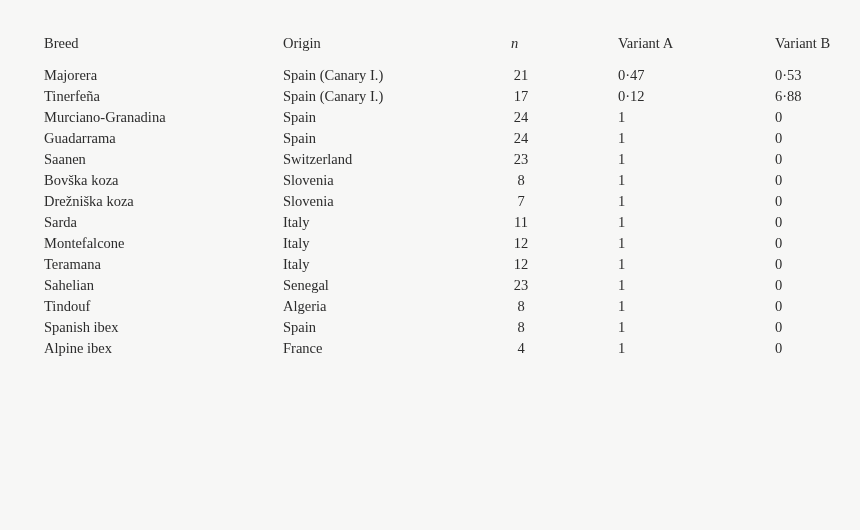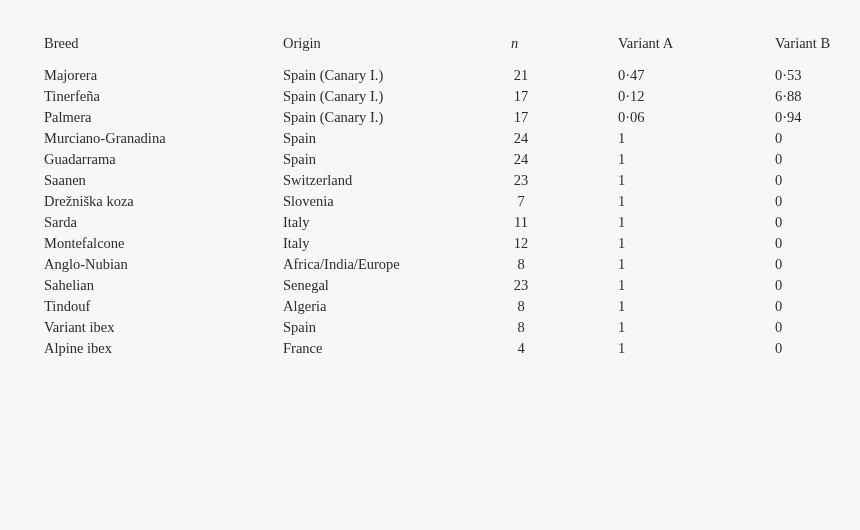--- a/index.html
+++ b/index.html
@@ -118,27 +118,20 @@
           <td class="cell-vb">0·53</td>
         </tr>
         <tr>
           <td class="cell-breed">Tinerfeña</td>
           <td class="cell-origin">Spain (Canary I.)</td>
           <td class="cell-n"><span class="numfield">17</span></td>
           <td class="cell-va">0·12</td>
           <td class="cell-vb">6·88</td>
         </tr>
         <tr>
-          <td class="cell-breed">Palmera</td>
-          <td class="cell-origin">Spain (Canary I.)</td>
-          <td class="cell-n"><span class="numfield">17</span></td>
-          <td class="cell-va">0·06</td>
-          <td class="cell-vb">0·94</td>
-        </tr>
-        <tr>
           <td class="cell-breed">Murciano-Granadina</td>
           <td class="cell-origin">Spain</td>
           <td class="cell-n"><span class="numfield">24</span></td>
           <td class="cell-va">1</td>
           <td class="cell-vb">0</td>
         </tr>
         <tr>
           <td class="cell-breed">Guadarrama</td>
           <td class="cell-origin">Spain</td>
           <td class="cell-n"><span class="numfield">24</span></td>
@@ -146,20 +139,27 @@
           <td class="cell-vb">0</td>
         </tr>
         <tr>
           <td class="cell-breed">Saanen</td>
           <td class="cell-origin">Switzerland</td>
           <td class="cell-n"><span class="numfield">23</span></td>
           <td class="cell-va">1</td>
           <td class="cell-vb">0</td>
         </tr>
         <tr>
+          <td class="cell-breed">Bovška koza</td>
+          <td class="cell-origin">Slovenia</td>
+          <td class="cell-n"><span class="numfield">8</span></td>
+          <td class="cell-va">1</td>
+          <td class="cell-vb">0</td>
+        </tr>
+        <tr>
           <td class="cell-breed">Drežniška koza</td>
           <td class="cell-origin">Slovenia</td>
           <td class="cell-n"><span class="numfield">7</span></td>
           <td class="cell-va">1</td>
           <td class="cell-vb">0</td>
         </tr>
         <tr>
           <td class="cell-breed">Sarda</td>
           <td class="cell-origin">Italy</td>
           <td class="cell-n"><span class="numfield">11</span></td>
@@ -167,42 +167,42 @@
           <td class="cell-vb">0</td>
         </tr>
         <tr>
           <td class="cell-breed">Montefalcone</td>
           <td class="cell-origin">Italy</td>
           <td class="cell-n"><span class="numfield">12</span></td>
           <td class="cell-va">1</td>
           <td class="cell-vb">0</td>
         </tr>
         <tr>
-          <td class="cell-breed">Anglo-Nubian</td>
-          <td class="cell-origin">Africa/India/Europe</td>
-          <td class="cell-n"><span class="numfield">8</span></td>
+          <td class="cell-breed">Teramana</td>
+          <td class="cell-origin">Italy</td>
+          <td class="cell-n"><span class="numfield">12</span></td>
           <td class="cell-va">1</td>
           <td class="cell-vb">0</td>
         </tr>
         <tr>
           <td class="cell-breed">Sahelian</td>
           <td class="cell-origin">Senegal</td>
           <td class="cell-n"><span class="numfield">23</span></td>
           <td class="cell-va">1</td>
           <td class="cell-vb">0</td>
         </tr>
         <tr>
           <td class="cell-breed">Tindouf</td>
           <td class="cell-origin">Algeria</td>
           <td class="cell-n"><span class="numfield">8</span></td>
           <td class="cell-va">1</td>
           <td class="cell-vb">0</td>
         </tr>
         <tr>
-          <td class="cell-breed">Variant ibex</td>
+          <td class="cell-breed">Spanish ibex</td>
           <td class="cell-origin">Spain</td>
           <td class="cell-n"><span class="numfield">8</span></td>
           <td class="cell-va">1</td>
           <td class="cell-vb">0</td>
         </tr>
         <tr>
           <td class="cell-breed">Alpine ibex</td>
           <td class="cell-origin">France</td>
           <td class="cell-n"><span class="numfield">4</span></td>
           <td class="cell-va">1</td>

